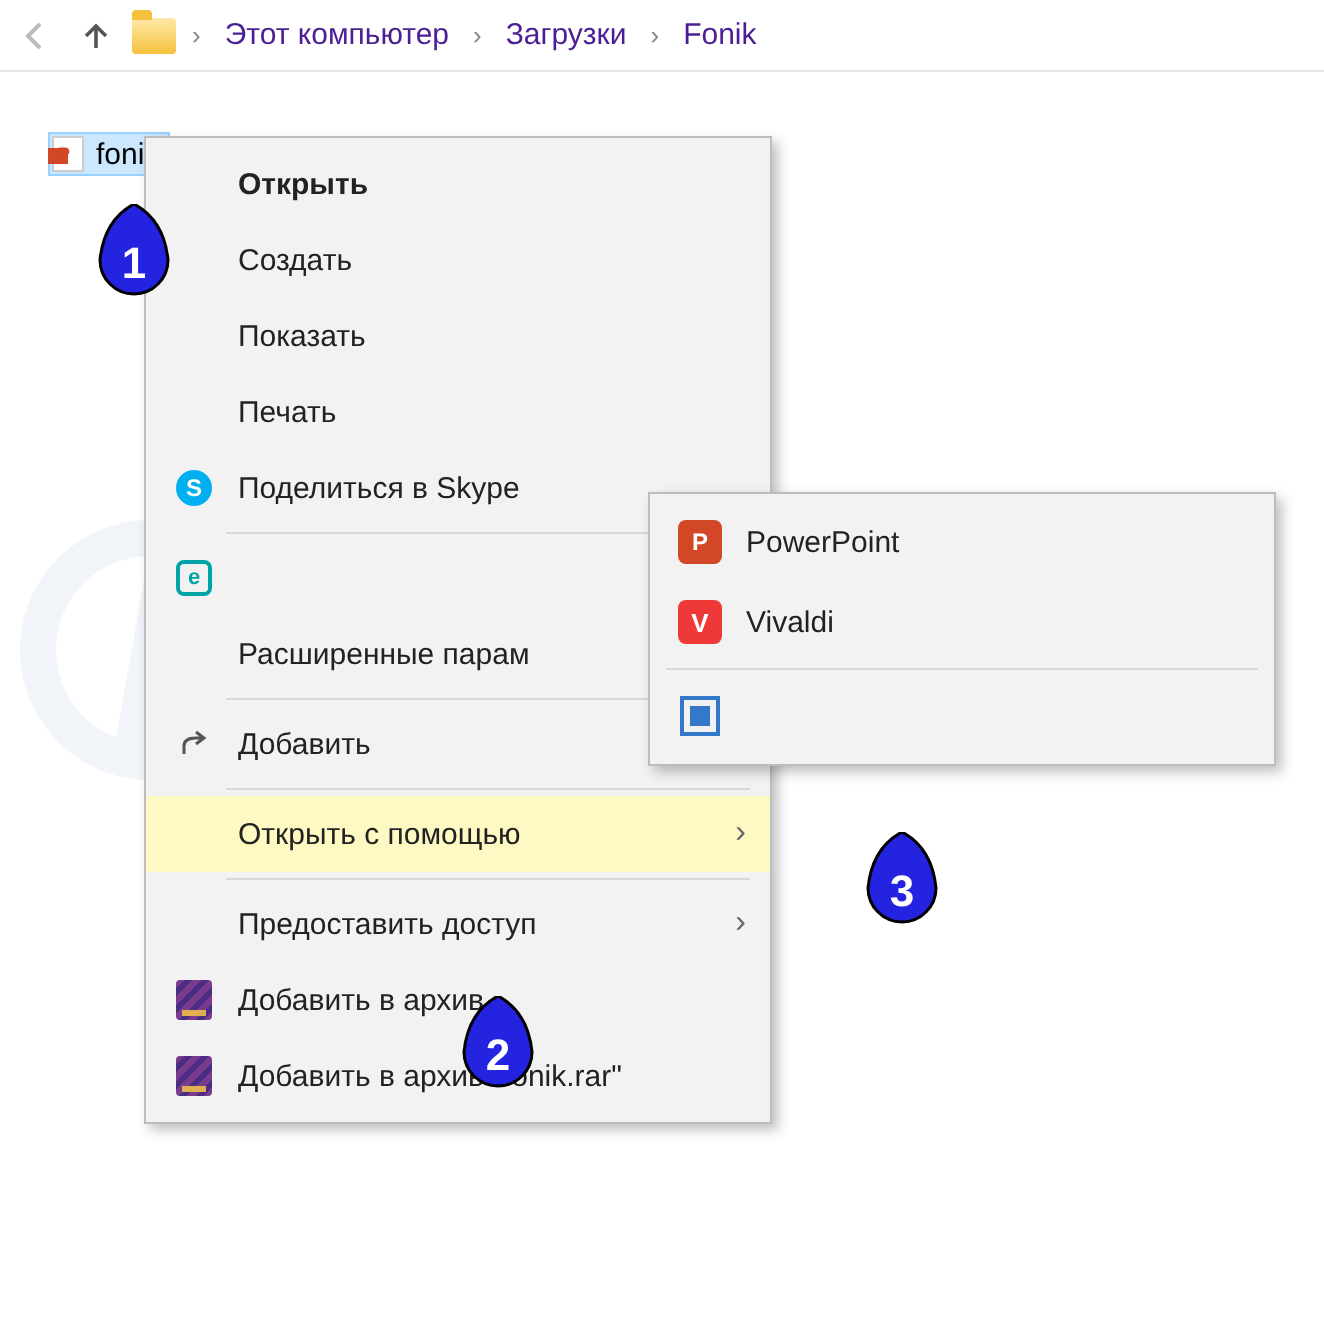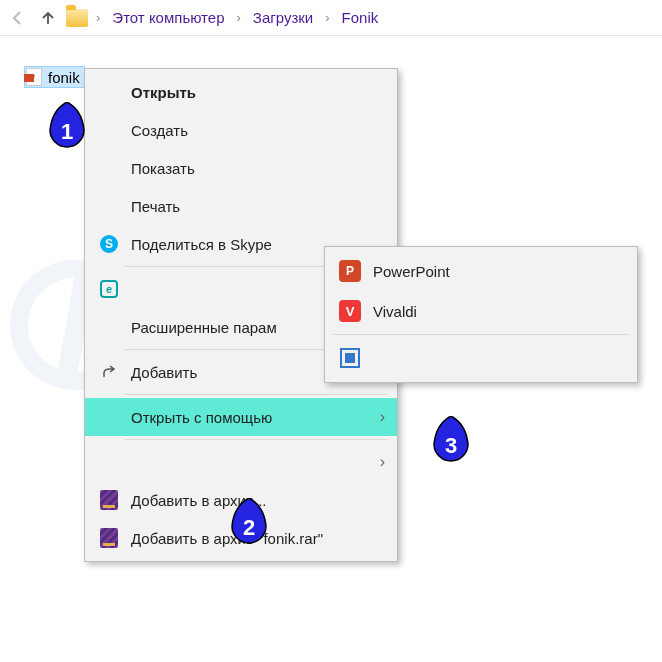--- a/index.html
+++ b/index.html
@@ -14,24 +14,24 @@
 .sep { color: #888; padding: 0 2px; font-size: 13px; }
 
 .content { position: relative; padding: 30px 0 0 24px; }
 
 .file { display: flex; align-items: center; gap: 6px; background: #cce8ff; border: 1px solid #99d1ff; padding: 1px 4px 1px 1px; width: fit-content; }
 .file-ic { width: 16px; height: 18px; background:#fff; border:1px solid #ccc; position: relative; }
 .file-ic:after { content:"P"; position:absolute; left:2px; top:3px; font-size:9px; font-weight:bold; color:#d24726; }
 .file-ic:before { content:""; position:absolute; left:-3px; top:5px; width:10px; height:8px; background:#d24726; }
 
 .menu { position: absolute; background: #f2f2f2; border: 1px solid #bdbdbd; box-shadow: 3px 3px 6px rgba(0,0,0,.25); padding: 4px 0; }
-.main-menu { left: 84px; top: 68px; width: 314px; }
+.main-menu { left: 72px; top: 68px; width: 314px; }
 .mi { display: flex; align-items: center; height: 38px; padding: 0 14px 0 46px; position: relative; color: #222; }
 .mi.bold { font-weight: 600; }
-.mi.hl { background: #5eead4; }
+.mi.hl { background: #fef9c3; }
 .mi .ic { position: absolute; left: 14px; width: 20px; height: 20px; display:flex; align-items:center; justify-content:center; }
 .mi .arr { position: absolute; right: 12px; color: #666; font-size: 16px; }
 .msep { height: 1px; background: #d8d8d8; margin: 3px 10px 3px 40px; }
 
 .skype-ic { width:18px; height:18px; background:#00aff0; border-radius:50%; color:#fff; font-size:12px; font-weight:bold; display:flex; align-items:center; justify-content:center; }
 .eset-ic { width:18px; height:18px; border:2px solid #00a4a6; border-radius:4px; color:#00a4a6; font-size:11px; font-weight:bold; display:flex; align-items:center; justify-content:center; }
 .share-ic svg { width:16px; height:16px; stroke:#555; fill:none; stroke-width:1.5; }
 .rar-ic { width:18px; height:20px; background: repeating-linear-gradient(135deg,#7a3b8f 0 3px,#4b2e83 3px 6px); border-radius:2px; position:relative; }
 .rar-ic:after{ content:""; position:absolute; bottom:2px; left:3px; right:3px; height:3px; background:#e0b050;}
 
@@ -125,20 +125,21 @@
       <span>Добавить</span>
       <span class="arr">›</span>
     </div>
   <div class="msep"></div>
   <div class="mi hl">
       <span>Открыть с помощью</span>
       <span class="arr">›</span>
     </div>
   <div class="msep"></div>
   <div class="mi">
+      <span>Предоставить доступ</span>
       <span class="arr">›</span>
     </div>
   <div class="mi">
       <span class="ic">
         <span class="rar-ic"></span>
       </span>
       <span>Добавить в архив...</span>
     </div>
   <div class="mi">
       <span class="ic">

